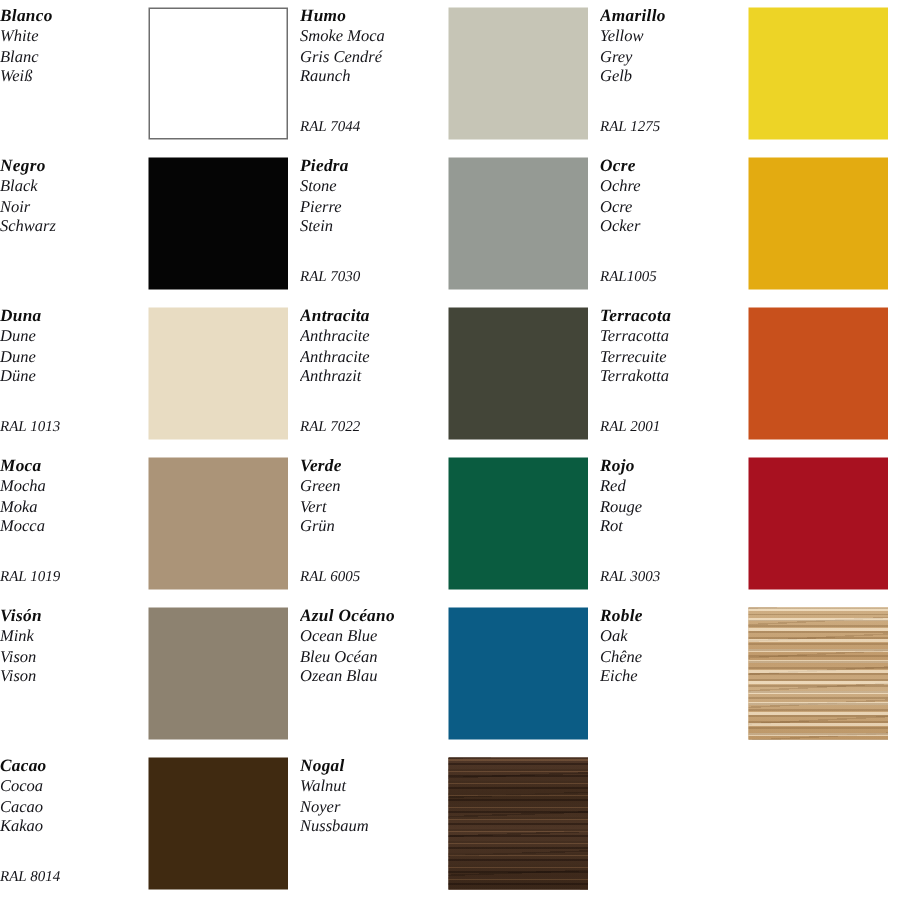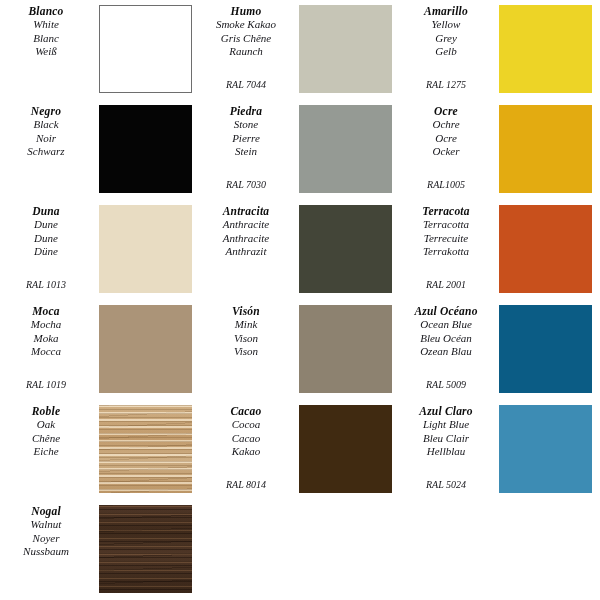--- a/index.html
+++ b/index.html
@@ -27,21 +27,21 @@
     align-items: flex-start;
     justify-content: flex-start;
     box-sizing: border-box;
     padding-top: 4px;
     overflow: hidden;
   }
   .labels {
     width: 99px;
     box-sizing: border-box;
     padding-right: 7px;
-    text-align: center;
+    text-align: left;
     display: flex;
     flex-direction: column;
     justify-content: flex-start;
     height: 92px;
   }
   .name-es {
     font-weight: bold;
     font-style: italic;
     font-size: 11.5px;
     line-height: 14px;
@@ -127,22 +127,22 @@
         <div class="name-alt">White</div>
         <div class="name-alt">Blanc</div>
         <div class="name-alt">Weiß</div>
         <div class="ral"></div>
       </div>
       <div class="swatch bordered" style="background-color: rgb(255, 255, 255);"></div>
     </div>
     <div class="cell">
       <div class="labels">
         <div class="name-es">Humo</div>
-        <div class="name-alt">Smoke Kakao</div>
-        <div class="name-alt">Gris Chêne</div>
+        <div class="name-alt">Smoke Moca</div>
+        <div class="name-alt">Gris Cendré</div>
         <div class="name-alt">Raunch</div>
         <div class="ral">RAL 7044</div>
       </div>
       <div class="swatch" style="background-color: rgb(198, 197, 182);"></div>
     </div>
     <div class="cell">
       <div class="labels">
         <div class="name-es">Amarillo</div>
         <div class="name-alt">Yellow</div>
         <div class="name-alt">Grey</div>
@@ -190,20 +190,21 @@
         <div class="ral">RAL 1013</div>
       </div>
       <div class="swatch" style="background-color: rgb(232, 220, 194);"></div>
     </div>
     <div class="cell">
       <div class="labels">
         <div class="name-es">Antracita</div>
         <div class="name-alt">Anthracite</div>
         <div class="name-alt">Anthracite</div>
         <div class="name-alt">Anthrazit</div>
+        <div class="ral">RAL 7022</div>
       </div>
       <div class="swatch" style="background-color: rgb(67, 69, 56);"></div>
     </div>
     <div class="cell">
       <div class="labels">
         <div class="name-es">Terracota</div>
         <div class="name-alt">Terracotta</div>
         <div class="name-alt">Terrecuite</div>
         <div class="name-alt">Terrakotta</div>
         <div class="ral">RAL 2001</div>
@@ -215,34 +216,53 @@
         <div class="name-es">Moca</div>
         <div class="name-alt">Mocha</div>
         <div class="name-alt">Moka</div>
         <div class="name-alt">Mocca</div>
         <div class="ral">RAL 1019</div>
       </div>
       <div class="swatch" style="background-color: rgb(171, 148, 120);"></div>
     </div>
     <div class="cell">
       <div class="labels">
+        <div class="name-es">Verde</div>
+        <div class="name-alt">Green</div>
+        <div class="name-alt">Vert</div>
+        <div class="name-alt">Grün</div>
+        <div class="ral">RAL 6005</div>
+      </div>
+      <div class="swatch" style="background-color: rgb(10, 92, 64);"></div>
+    </div>
+    <div class="cell">
+      <div class="labels">
+        <div class="name-es">Rojo</div>
+        <div class="name-alt">Red</div>
+        <div class="name-alt">Rouge</div>
+        <div class="name-alt">Rot</div>
+        <div class="ral">RAL 3003</div>
+      </div>
+      <div class="swatch" style="background-color: rgb(168, 17, 32);"></div>
+    </div>
+    <div class="cell">
+      <div class="labels">
         <div class="name-es">Visón</div>
         <div class="name-alt">Mink</div>
         <div class="name-alt">Vison</div>
         <div class="name-alt">Vison</div>
       </div>
       <div class="swatch" style="background-color: rgb(141, 130, 112);"></div>
     </div>
     <div class="cell">
       <div class="labels">
         <div class="name-es">Azul Océano</div>
         <div class="name-alt">Ocean Blue</div>
         <div class="name-alt">Bleu Océan</div>
         <div class="name-alt">Ozean Blau</div>
-        <div class="ral">RAL 5009</div>
       </div>
       <div class="swatch" style="background-color: rgb(11, 92, 133);"></div>
     </div>
     <div class="cell">
       <div class="labels">
         <div class="name-es">Roble</div>
         <div class="name-alt">Oak</div>
         <div class="name-alt">Chêne</div>
         <div class="name-alt">Eiche</div>
         <div class="ral"></div>
@@ -254,30 +274,20 @@
         <div class="name-es">Cacao</div>
         <div class="name-alt">Cocoa</div>
         <div class="name-alt">Cacao</div>
         <div class="name-alt">Kakao</div>
         <div class="ral">RAL 8014</div>
       </div>
       <div class="swatch" style="background-color: rgb(64, 42, 17);"></div>
     </div>
     <div class="cell">
       <div class="labels">
-        <div class="name-es">Azul Claro</div>
-        <div class="name-alt">Light Blue</div>
-        <div class="name-alt">Bleu Clair</div>
-        <div class="name-alt">Hellblau</div>
-        <div class="ral">RAL 5024</div>
-      </div>
-      <div class="swatch" style="background-color: rgb(61, 140, 180);"></div>
-    </div>
-    <div class="cell">
-      <div class="labels">
         <div class="name-es">Nogal</div>
         <div class="name-alt">Walnut</div>
         <div class="name-alt">Noyer</div>
         <div class="name-alt">Nussbaum</div>
         <div class="ral"></div>
       </div>
       <div class="swatch wood-walnut"></div>
     </div>
   </div>
 

